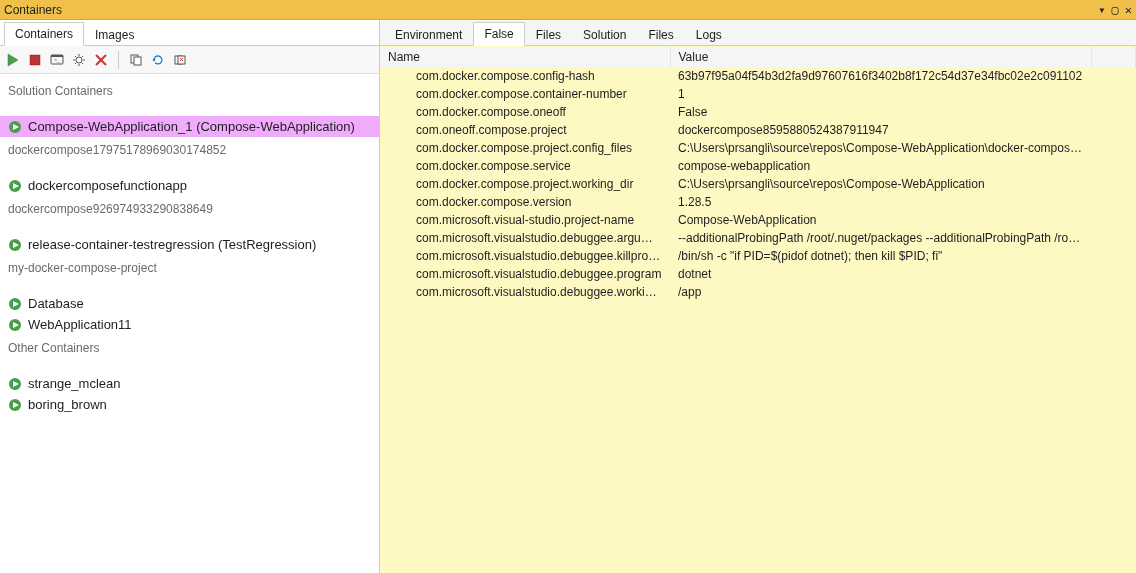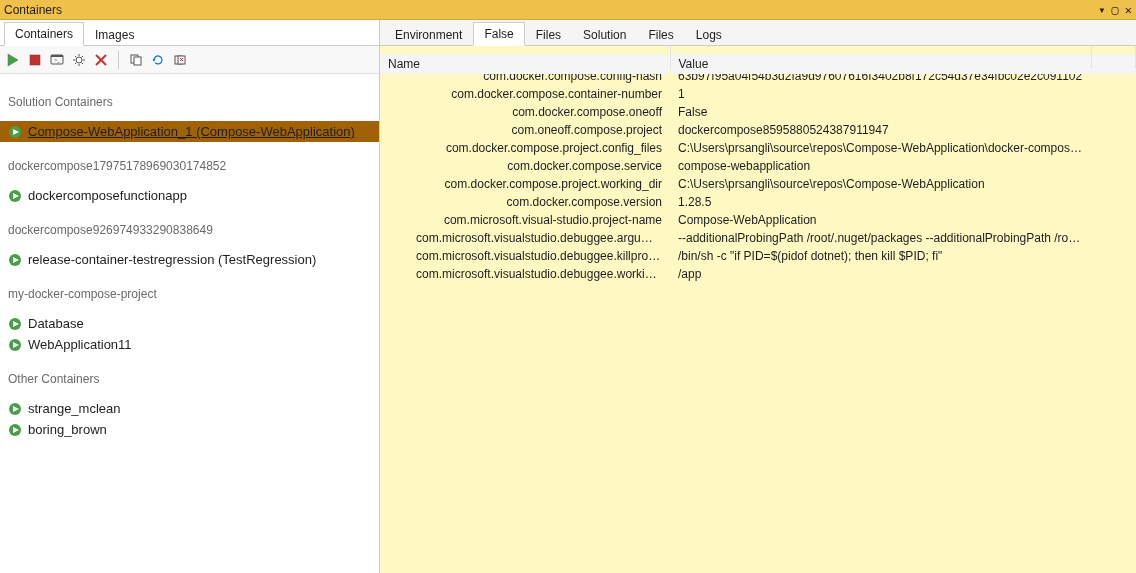--- a/index.html
+++ b/index.html
@@ -97,35 +97,33 @@
   .tool-icon svg { width: 14px; height: 14px; }
 
   
   .tree {
     flex: 1;
     overflow-y: auto;
     padding: 4px 0;
     font-size: 13px;
   }
   .tree-group-label {
-    padding: 6px 8px 12px 8px;
+    padding: 6px 8px 18px 8px;
     color: #6a6a6a;
     font-size: 12px;
-    margin-top: 11px;
   }
   .tree-item {
     display: flex;
     align-items: center;
     padding: 3px 8px 3px 8px;
     gap: 6px;
     cursor: default;
   }
   .tree-item.selected {
-    background: #a16207;
-    text-decoration: underline;
+    background: #f0abfc;
   }
   .play-icon {
     width: 14px; height: 14px;
     display: flex; align-items: center; justify-content: center;
   }
 
   
   .grid {
     flex: 1;
     overflow: auto;
@@ -136,31 +134,31 @@
     font-size: 12px;
   }
   .grid th {
     text-align: left;
     font-weight: normal;
     padding: 3px 8px;
     border-bottom: 1px solid #ccc;
     border-right: 1px solid #e6e6e6;
     background: #f5f5f5;
     position: sticky;
-    top: 8px;
+    top: 1px;
   }
   .grid td {
     padding: 2px 8px 2px 36px;
     white-space: nowrap;
     overflow: hidden;
     text-overflow: ellipsis;
     max-width: 0;
   }
   .grid td.value { padding-left: 8px; }
-  .grid td.name { width: 290px; max-width: 290px; text-align: right; }
+  .grid td.name { width: 290px; max-width: 290px; }
   .grid td.value { max-width: 400px; }
 </style>
 </head>
 <body>
 
 <div class="titlebar">
   <span class="title">Containers</span>
   <div class="win-icons">
     <span>▾</span>
     <span>▢</span>
@@ -379,20 +377,25 @@
               <td class="name">com.microsoft.visualstudio.debuggee.arguments</td>
               <td class="value"> --additionalProbingPath /root/.nuget/packages --additionalProbingPath /root/....</td>
               <td></td>
             </tr>
             <tr>
               <td class="name">com.microsoft.visualstudio.debuggee.killprogram</td>
               <td class="value">/bin/sh -c "if PID=$(pidof dotnet); then kill $PID; fi"</td>
               <td></td>
             </tr>
             <tr>
+              <td class="name">com.microsoft.visualstudio.debuggee.program</td>
+              <td class="value">dotnet</td>
+              <td></td>
+            </tr>
+            <tr>
               <td class="name">com.microsoft.visualstudio.debuggee.workingdire...</td>
               <td class="value">/app</td>
               <td></td>
             </tr>
           </tbody>
       </table>
     </div>
   </div>
 </div>
 

